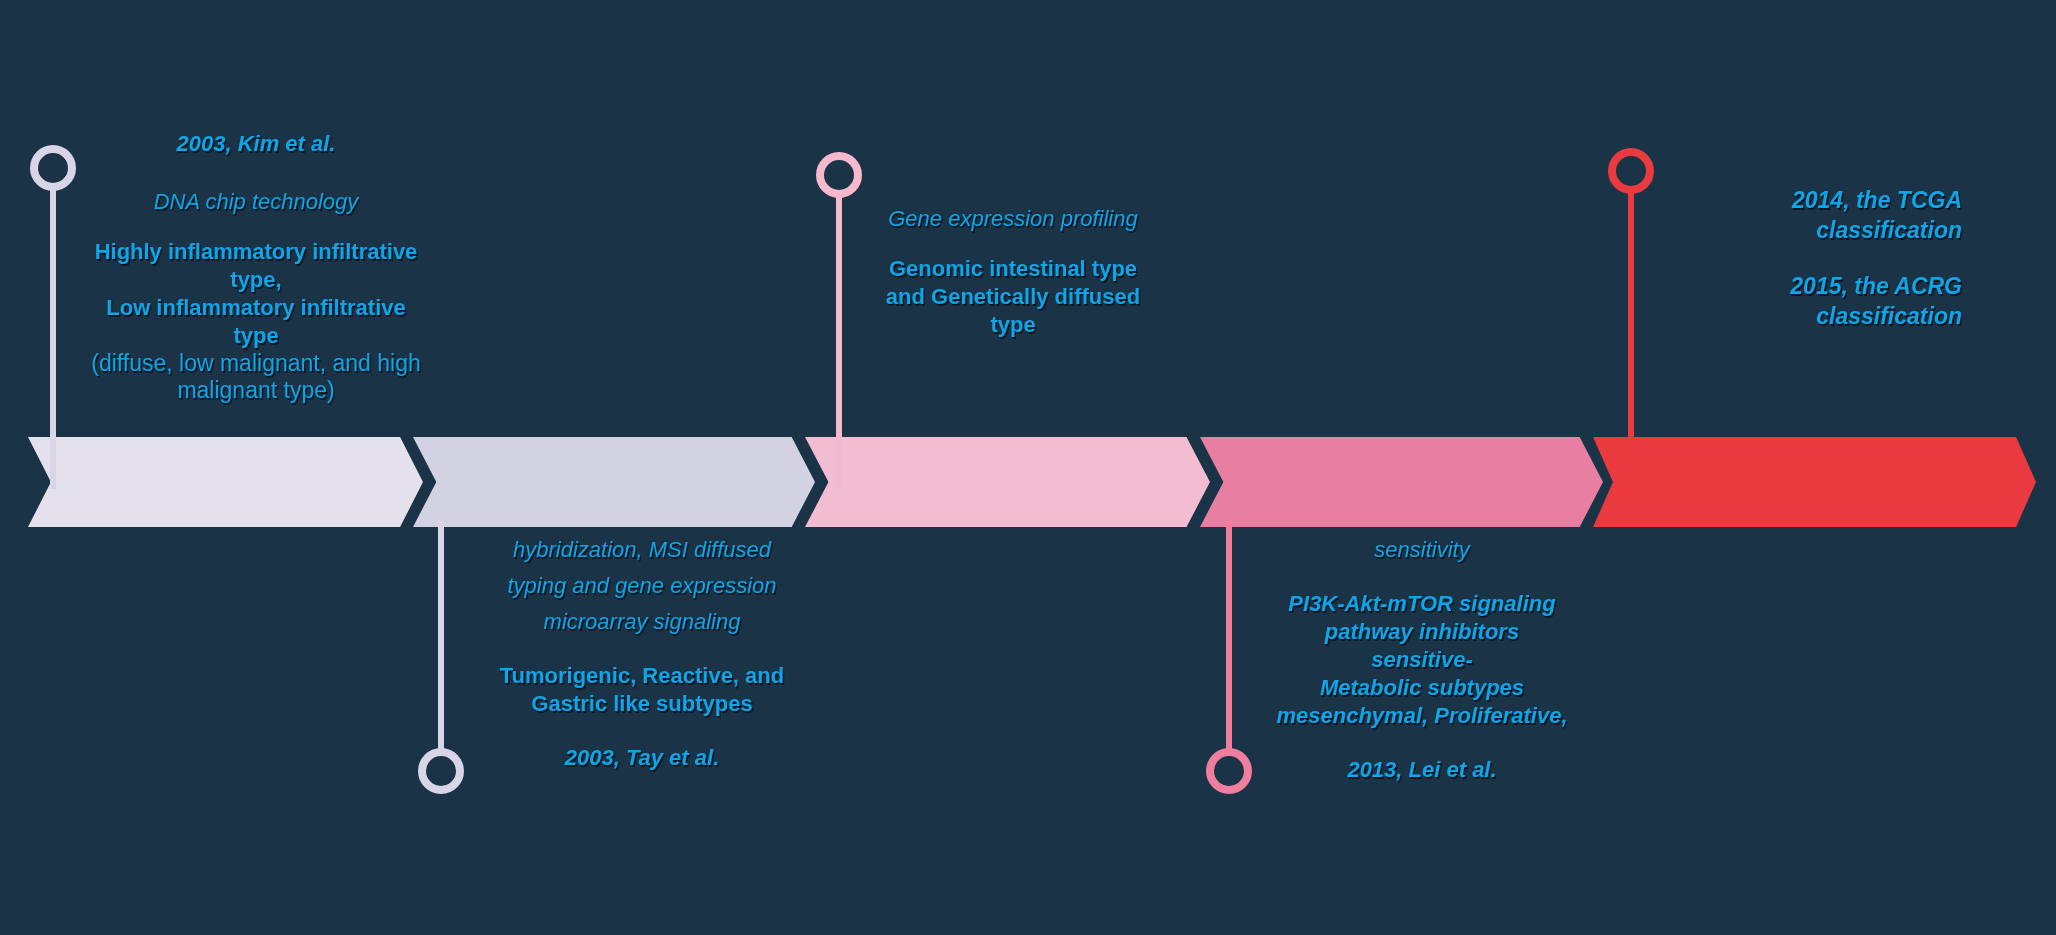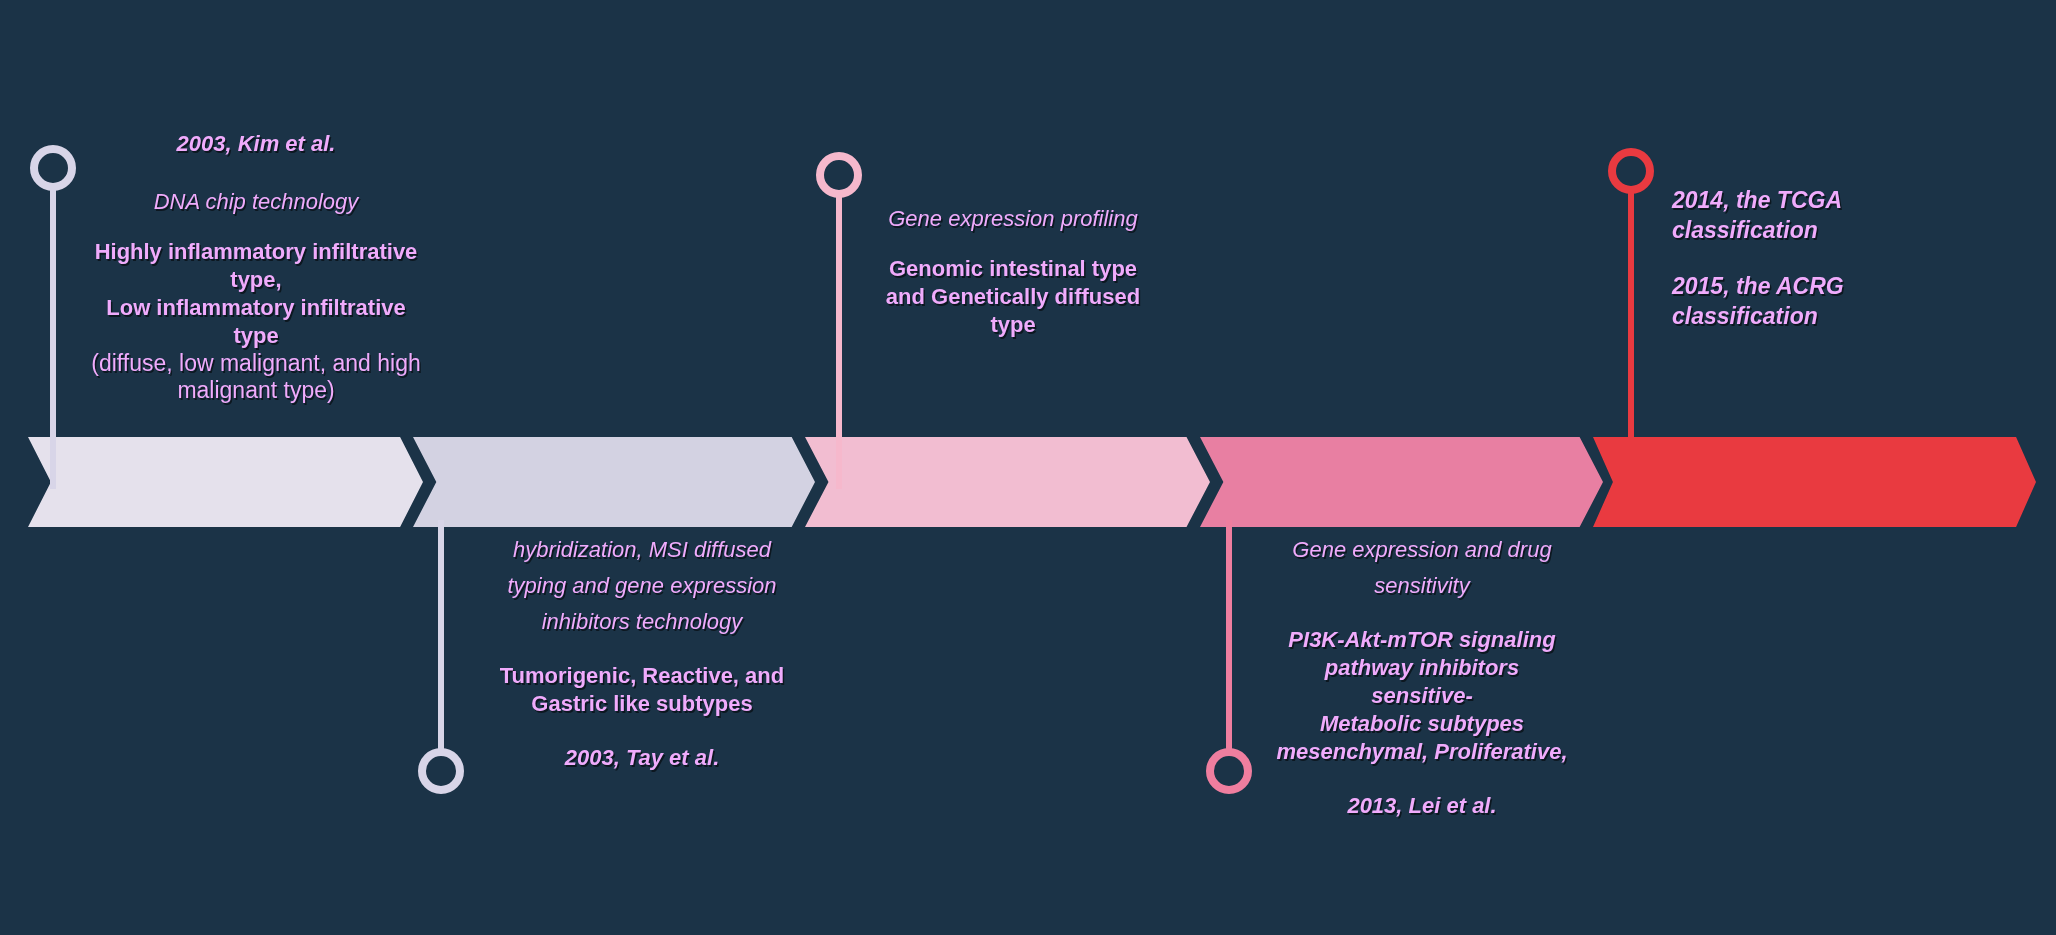--- a/index.html
+++ b/index.html
@@ -26,21 +26,21 @@
   .marker{position:absolute;}
   .m-ring{
     position:absolute;border-radius:50%;
     box-sizing:border-box;
   }
   .m-stem{position:absolute;}
 
   
   .tb{position:absolute;text-align:center;}
   .line{
-    color:#f0abfc;
+    color:#0ea5e9;
     text-shadow:1.5px 1.5px 0 rgba(0,0,0,0.55);
     white-space:pre-line;
   }
   .ital{font-style:italic;font-weight:normal;margin-top:8px;}
   .bi{font-style:italic;font-weight:bold;}
   .bold{font-weight:bold;}
   .plain{font-weight:normal;font-style:normal;}
   .s20{font-size:23px;line-height:27px;}
   .s21{font-size:22px;line-height:28px;}
   .s22{font-size:23px;line-height:30px;}
@@ -104,50 +104,49 @@
     <div class="line bold s21">type,</div>
     <div class="line bold s21">Low inflammatory infiltrative</div>
     <div class="line bold s21">type</div>
     <div class="line plain s20">(diffuse, low malignant, and high</div>
     <div class="line plain s20">malignant type)</div>
   </div>
 
   <div class="tb" style="left:487px;top:528px;width:310px;">
     <div class="line ital s21">hybridization, MSI diffused</div>
     <div class="line ital s21">typing and gene expression</div>
-    <div class="line ital s21">inhibitors technology</div>
+    <div class="line ital s21">microarray signaling</div>
     <div class="gap-l"></div>
     <div class="line bold s21">Tumorigenic, Reactive, and</div>
     <div class="line bold s21">Gastric like subtypes</div>
     <div class="gap-l"></div>
     <div class="line bi s21">2003, Tay et al.</div>
   </div>
 
   <div class="tb" style="left:863px;top:175px;width:300px;">
     <div class="gap-m"></div>
     <div class="line ital s21">Gene expression profiling</div>
     <div class="gap-m"></div>
     <div class="line bold s21">Genomic intestinal type</div>
     <div class="line bold s21">and Genetically diffused</div>
     <div class="line bold s21">type</div>
   </div>
 
   <div class="tb" style="left:1272px;top:528px;width:300px;">
-    <div class="line ital s21">Gene expression and drug</div>
     <div class="line ital s21">sensitivity</div>
     <div class="gap-l"></div>
     <div class="line bi s21">PI3K-Akt-mTOR signaling</div>
     <div class="line bi s21">pathway inhibitors sensitive-</div>
     <div class="line bi s21">Metabolic subtypes</div>
     <div class="line bi s21">mesenchymal, Proliferative,</div>
     <div class="gap-l"></div>
     <div class="line bi s21">2013, Lei et al.</div>
   </div>
 
-  <div class="tb" style="left:1672px;top:185px;width:290px;text-align:left;">
+  <div class="tb" style="left:1672px;top:185px;width:290px;text-align:right;">
     <div class="line bi s22">2014, the TCGA</div>
     <div class="line bi s22">classification</div>
     <div class="gap-l"></div>
     <div class="line bi s22">2015, the ACRG</div>
     <div class="line bi s22">classification</div>
   </div>
 
 </div>
 
 </body></html>

